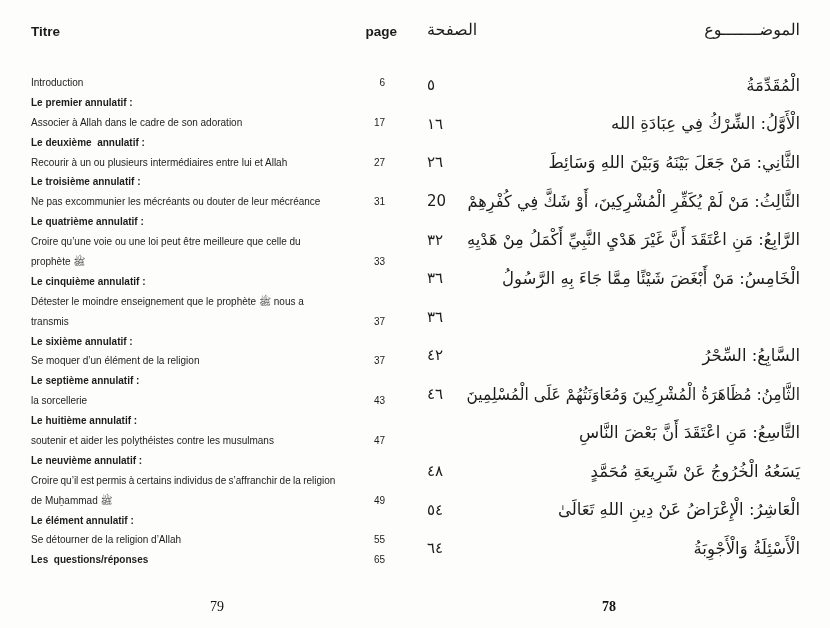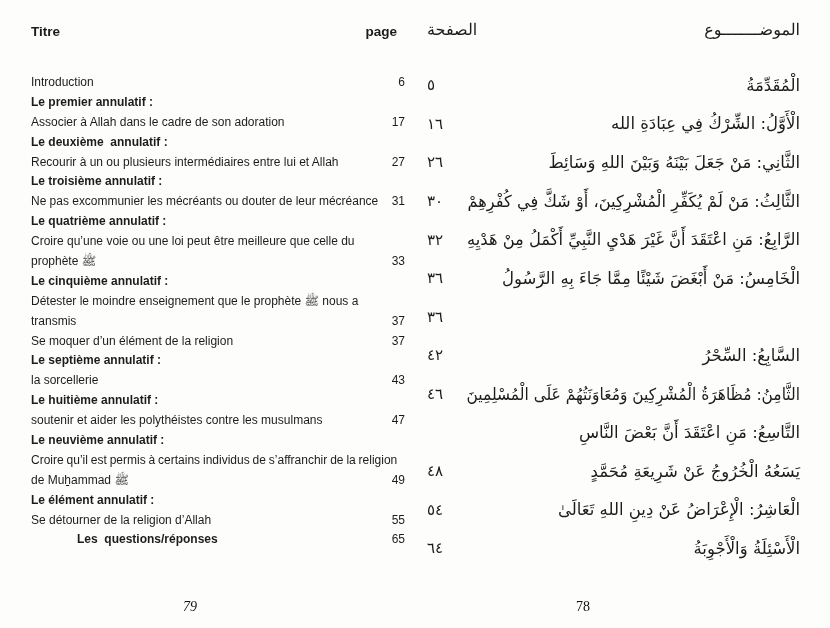--- a/index.html
+++ b/index.html
@@ -15,29 +15,29 @@
   #left-page  { left: 0;     width: 415px; }
   #right-page { left: 415px; width: 415px; }
 
   
   .l-header {
     position: absolute; top: 24px; left: 31px; right: 18px;
     display: flex; justify-content: space-between;
     font-size: 13.5px; font-weight: bold; white-space: pre;
   }
   #left-entries {
-    position: absolute; top: 73px; left: 31px; right: 10px;
-    font-size: 12px;
+    position: absolute; top: 73px; left: 31px; right: 30px;
+    font-size: 10px;
   }
   .f-line { height: 19.9px; line-height: 19.9px; white-space: pre; overflow: visible; }
   .f-heading { font-weight: bold; }
   .f-item { display: flex; }
   .f-text { flex: 1 1 auto; min-width: 0; white-space: pre; transform-origin: left center; }
   .f-num  { flex: 0 0 auto; padding-left: 6px; text-align: right; }
-  .f-bold .f-text { font-weight: bold; margin-left: 46px; }
+  .f-bold .f-text { font-weight: bold; }
   .f-just { white-space: pre; }
 
   
   .r-header {
     position: absolute; top: 20px; left: 12px; right: 30px;
     display: flex; justify-content: space-between; align-items: flex-start;
     font-family: Liberation Serif, serif; font-size: 16px;
   }
   .r-header .topic { direction: rtl; }
   #right-entries {
@@ -51,22 +51,22 @@
     font-size: 16.5px; white-space: nowrap; transform-origin: right center;
   }
   .a-just { width: 100%; }
 
   
   .folio {
     position: absolute; top: 599px; transform: translateX(-50%);
     font-family: "Liberation Serif", "DejaVu Serif", serif;
     font-size: 14px; color: #111;
   }
-  #left-folio  { left: 190px; font-style: italic; }
-  #right-folio { left: 168px; }
+  #left-folio  { left: 217px; }
+  #right-folio { left: 194px; font-weight: bold; }
 </style>
 </head>
 <body>
 
 <div class="page" id="left-page">
   <div class="l-header">
     <span>Titre</span>
     <span>page</span>
   </div>
   <div id="left-entries">
@@ -76,20 +76,21 @@
       <div class="f-line f-heading">Le deuxième  annulatif :</div>
       <div class="f-line f-item"><span class="f-text">Recourir à un ou plusieurs intermédiaires entre lui et Allah</span><span class="f-num">27</span></div>
       <div class="f-line f-heading">Le troisième annulatif :</div>
       <div class="f-line f-item"><span class="f-text" style="transform: scaleX(0.997126);">Ne pas excommunier les mécréants ou douter de leur mécréance</span><span class="f-num">31</span></div>
       <div class="f-line f-heading">Le quatrième annulatif :</div>
       <div class="f-line f-just" style="word-spacing: 0px;">Croire qu’une voie ou une loi peut être meilleure que celle du</div>
       <div class="f-line f-item"><span class="f-text">prophète ﷺ</span><span class="f-num">33</span></div>
       <div class="f-line f-heading">Le cinquième annulatif :</div>
       <div class="f-line f-just" style="word-spacing: 0px;">Détester le moindre enseignement que le prophète ﷺ nous a</div>
       <div class="f-line f-item"><span class="f-text">transmis</span><span class="f-num">37</span></div>
+      <div class="f-line f-heading">Le sixième annulatif :</div>
       <div class="f-line f-item"><span class="f-text">Se moquer d’un élément de la religion</span><span class="f-num">37</span></div>
       <div class="f-line f-heading">Le septième annulatif :</div>
       <div class="f-line f-item"><span class="f-text">la sorcellerie</span><span class="f-num">43</span></div>
       <div class="f-line f-heading">Le huitième annulatif :</div>
       <div class="f-line f-item"><span class="f-text">soutenir et aider les polythéistes contre les musulmans</span><span class="f-num">47</span></div>
       <div class="f-line f-heading">Le neuvième annulatif :</div>
       <div class="f-line f-just" style="word-spacing: -0.454545px;">Croire qu’il est permis à certains individus de s’affranchir de la religion</div>
       <div class="f-line f-item"><span class="f-text">de Muẖammad ﷺ</span><span class="f-num">49</span></div>
       <div class="f-line f-heading">Le élément annulatif :</div>
       <div class="f-line f-item"><span class="f-text">Se détourner de la religion d’Allah</span><span class="f-num">55</span></div>
@@ -110,21 +111,21 @@
       </div>
       <div class="a-row">
         <span class="a-num">١٦</span>
         <span class="a-text">الْأَوَّلُ: الشِّرْكُ فِي عِبَادَةِ الله</span>
       </div>
       <div class="a-row">
         <span class="a-num">٢٦</span>
         <span class="a-text">الثَّانِي: مَنْ جَعَلَ بَيْنَهُ وَبَيْنَ اللهِ وَسَائِطَ</span>
       </div>
       <div class="a-row">
-        <span class="a-num">٣٠</span>
+        <span class="a-num">20</span>
         <span class="a-text" style="transform: scaleX(0.985207);">الثَّالِثُ: مَنْ لَمْ يُكَفِّرِ الْمُشْرِكِينَ، أَوْ شَكَّ فِي كُفْرِهِمْ</span>
       </div>
       <div class="a-row">
         <span class="a-num">٣٢</span>
         <span class="a-text" style="transform: scaleX(0.988131);">الرَّابِعُ: مَنِ اعْتَقَدَ أَنَّ غَيْرَ هَدْيِ النَّبِيِّ أَكْمَلُ مِنْ هَدْيِهِ</span>
       </div>
       <div class="a-row">
         <span class="a-num">٣٦</span>
         <span class="a-text">الْخَامِسُ: مَنْ أَبْغَضَ شَيْئًا مِمَّا جَاءَ بِهِ الرَّسُولُ</span>
       </div>

